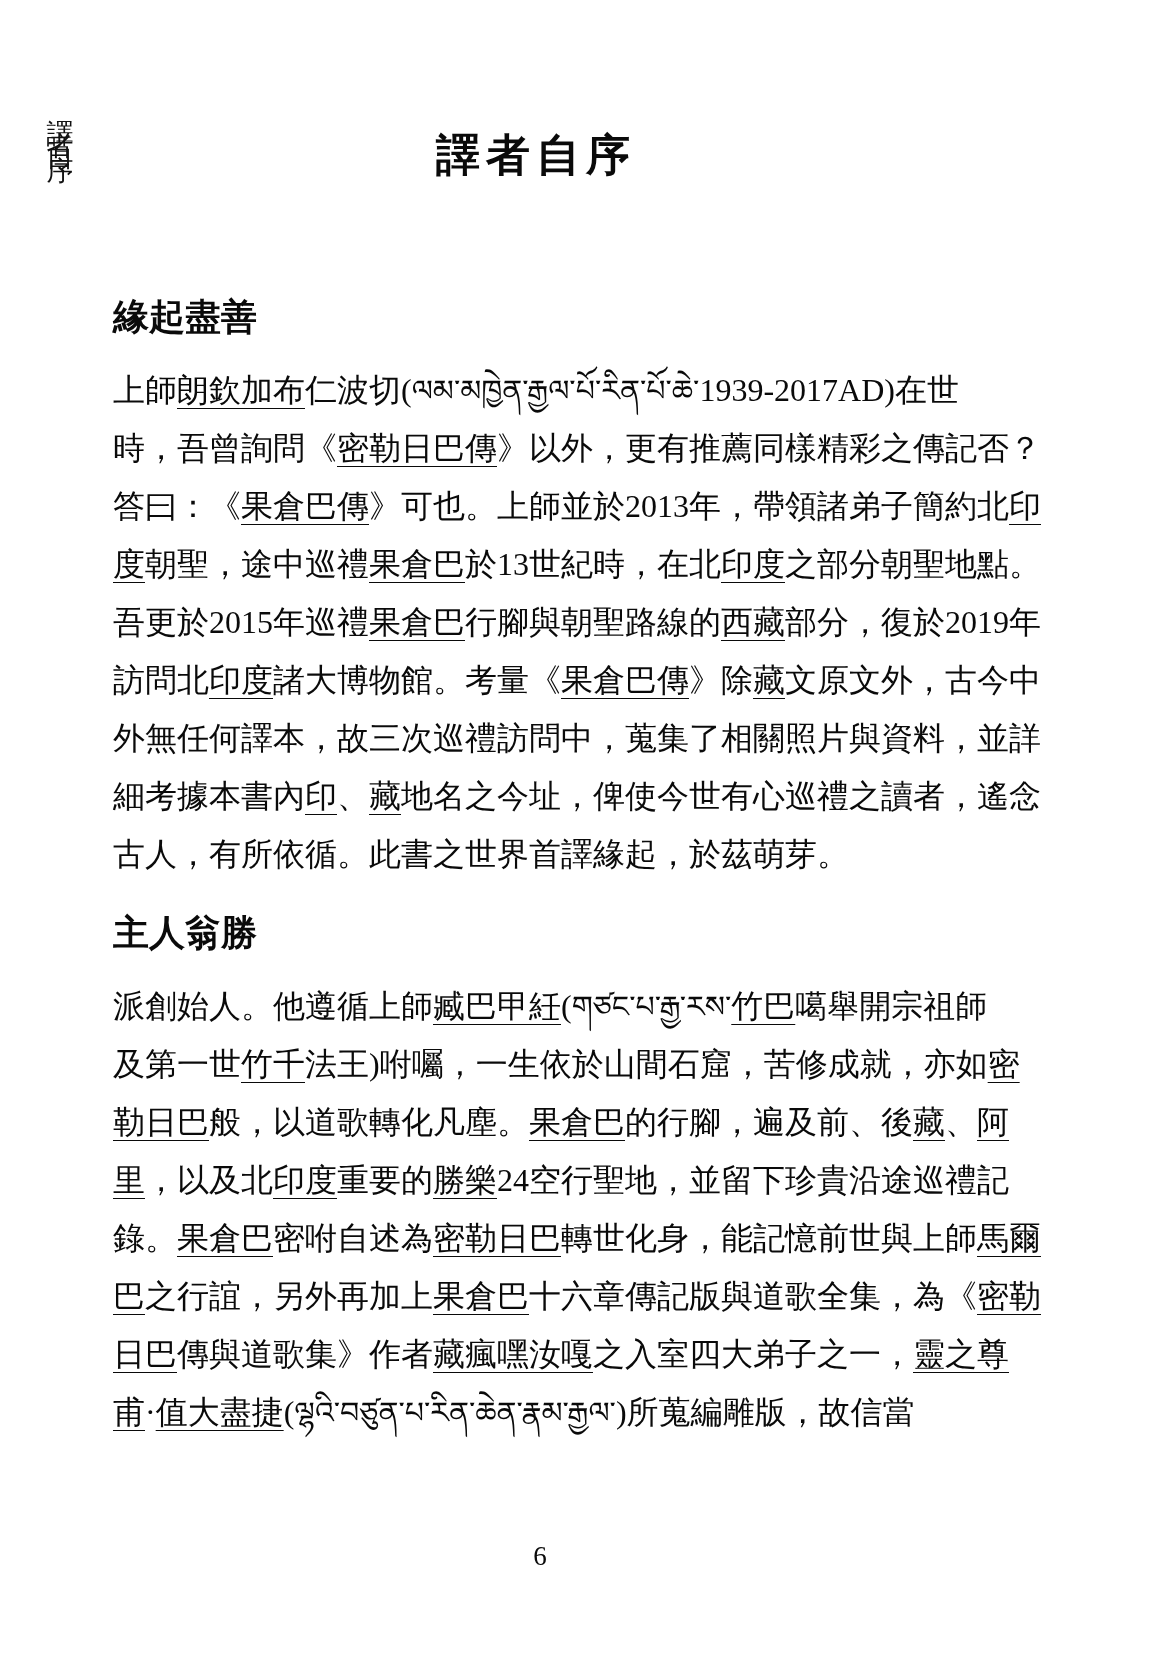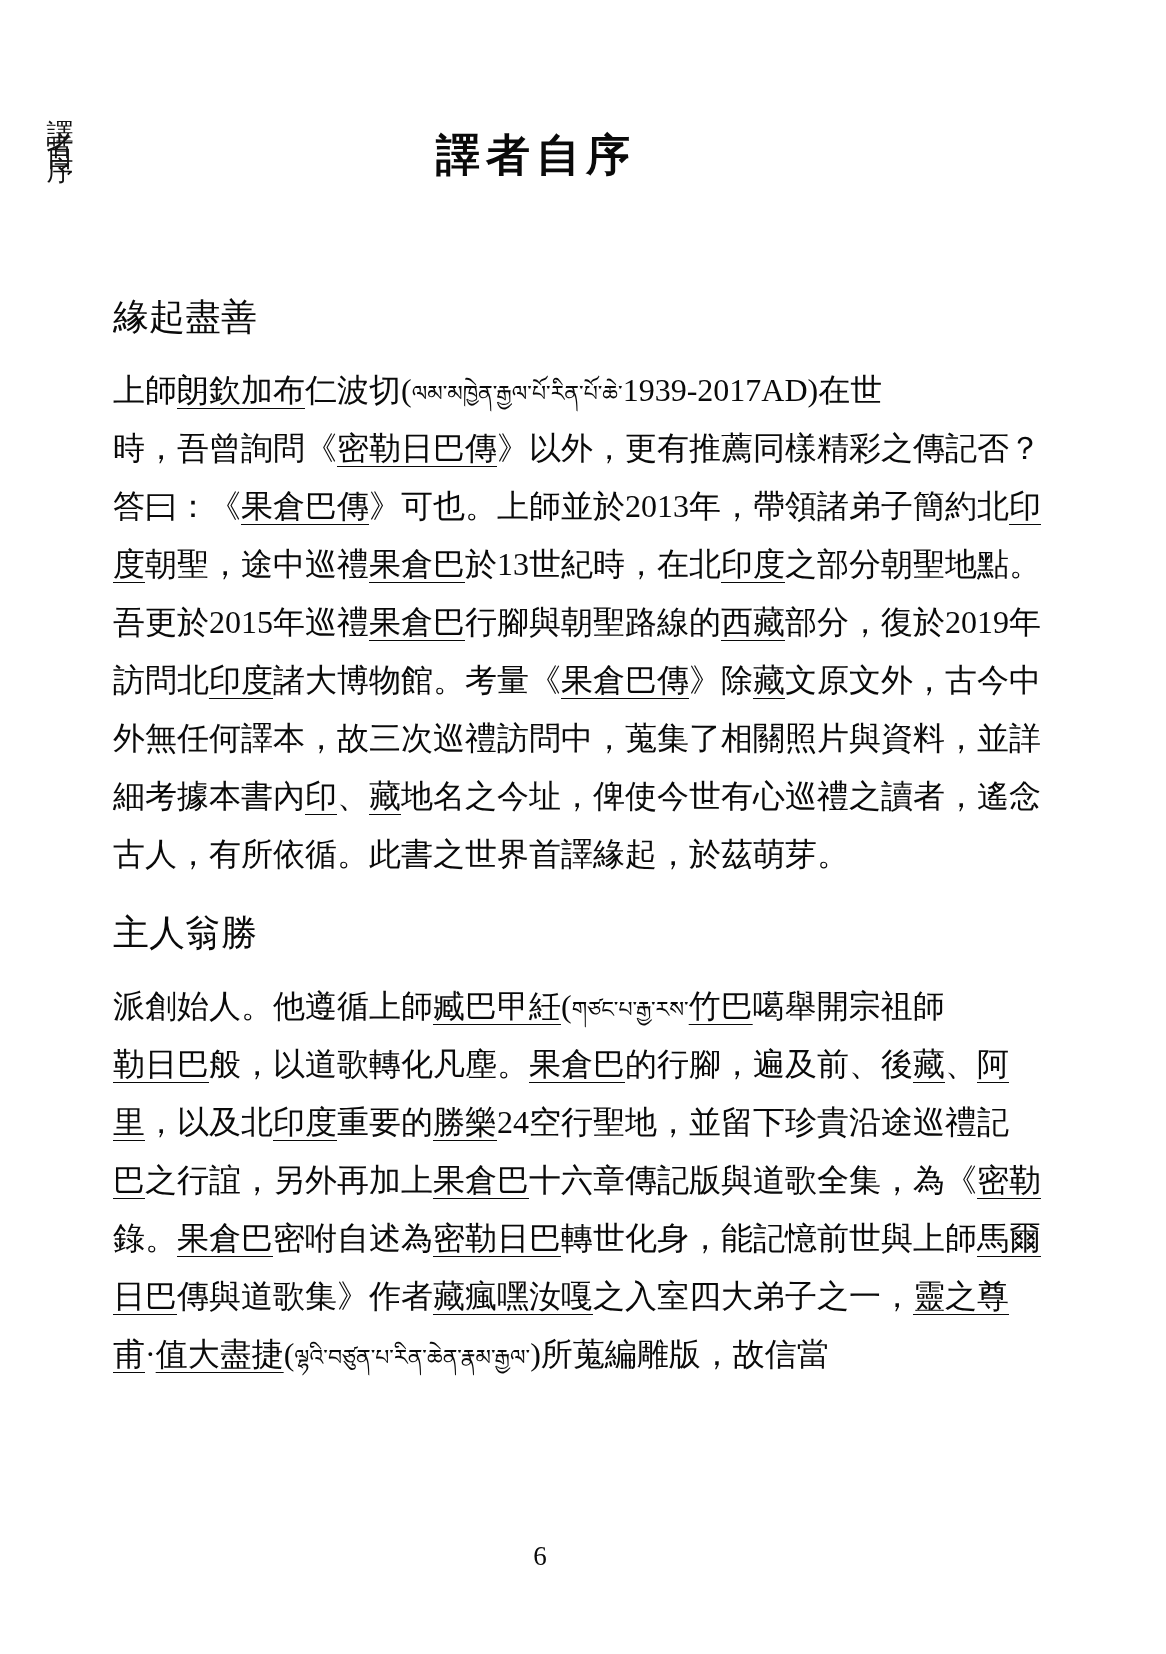--- a/index.html
+++ b/index.html
@@ -33,21 +33,21 @@
     text-align: center;
     font-family: "Liberation Sans", "DejaVu Sans", sans-serif;
     font-weight: bold;
     font-size: 44px;
     letter-spacing: 6px;
     position: relative;
     left: -60px;
   }
   .section-heading {
     font-family: "Liberation Sans", "DejaVu Sans", sans-serif;
-    font-weight: normal;
+    font-weight: bold;
     font-size: 36px;
     line-height: 44px;
   }
   .section-heading.first { margin-top: 110px; }
   .section-heading.second { margin-top: 28px; }
   .para {
     margin-top: 22px;
     font-size: 32px;
     line-height: 58px;
   }
@@ -55,21 +55,21 @@
     white-space: nowrap;
     height: 58px;
   }
   .u {
     text-decoration: underline;
     text-underline-offset: 7px;
     text-decoration-thickness: 1px;
   }
   .tib {
     font-family: Liberation Sans, sans-serif;
-    font-size: 22px;
+    font-size: 30px;
   }
   .page-number {
     position: absolute;
     left: 0;
     width: 1166px;
     text-align: center;
     top: 1541px;
     font-size: 27px;
     transform: translateX(-43px);
   }
@@ -94,23 +94,24 @@
       <div class="line"><span>訪問北</span><span class="u">印度</span><span>諸大博物館。考量《</span><span class="u">果倉巴傳</span><span>》除</span><span class="u">藏</span><span>文原文外，古今中</span></div>
       <div class="line"><span>外無任何譯本，故三次巡禮訪問中，蒐集了相關照片與資料，並詳</span></div>
       <div class="line"><span>細考據本書內</span><span class="u">印</span><span>、</span><span class="u">藏</span><span>地名之今址，俾使今世有心巡禮之讀者，遙念</span></div>
       <div class="line"><span>古人，有所依循。此書之世界首譯緣起，於茲萌芽。</span></div>
     </div>
 
   <div class="section-heading second">主人翁勝</div>
 
   <div class="para">
       <div class="line"><span>派創始人。他遵循上師</span><span class="u">臧巴甲紝</span><span>(</span><span class="tib">གཙང་པ་རྒྱ་རས་</span><span class="u">竹巴</span><span>噶舉開宗祖師</span></div>
+      <div class="line"><span>及第一世</span><span class="u">竹千</span><span>法王)咐囑，一生依於山間石窟，苦修成就，亦如</span><span class="u">密</span></div>
       <div class="line"><span class="u">勒日巴</span><span>般，以道歌轉化凡塵。</span><span class="u">果倉巴</span><span>的行腳，遍及前、後</span><span class="u">藏</span><span>、</span><span class="u">阿</span></div>
       <div class="line"><span class="u">里</span><span>，以及北</span><span class="u">印度</span><span>重要的</span><span class="u">勝樂</span><span>24空行聖地，並留下珍貴沿途巡禮記</span></div>
+      <div class="line"><span>錄。</span><span class="u">果倉巴</span><span>密咐自述為</span><span class="u">密勒日巴</span><span>轉世化身，能記憶前世與上師</span><span class="u">馬爾</span></div>
       <div class="line"><span class="u">巴</span><span>之行誼，另外再加上</span><span class="u">果倉巴</span><span>十六章傳記版與道歌全集，為《</span><span class="u">密勒</span></div>
-      <div class="line"><span>錄。</span><span class="u">果倉巴</span><span>密咐自述為</span><span class="u">密勒日巴</span><span>轉世化身，能記憶前世與上師</span><span class="u">馬爾</span></div>
       <div class="line"><span class="u">日巴</span><span>傳與道歌集》作者</span><span class="u">藏瘋嘿汝嘎</span><span>之入室四大弟子之一，</span><span class="u">靈之尊</span></div>
       <div class="line"><span class="u">甫</span><span>·</span><span class="u">值大盡捷</span><span>(</span><span class="tib">ལྷའི་བཙུན་པ་རིན་ཆེན་རྣམ་རྒྱལ་</span><span>)所蒐編雕版，故信當</span></div>
     </div>
 
 </div>
 
 <div class="page-number">6</div>
 
 </body></html>

